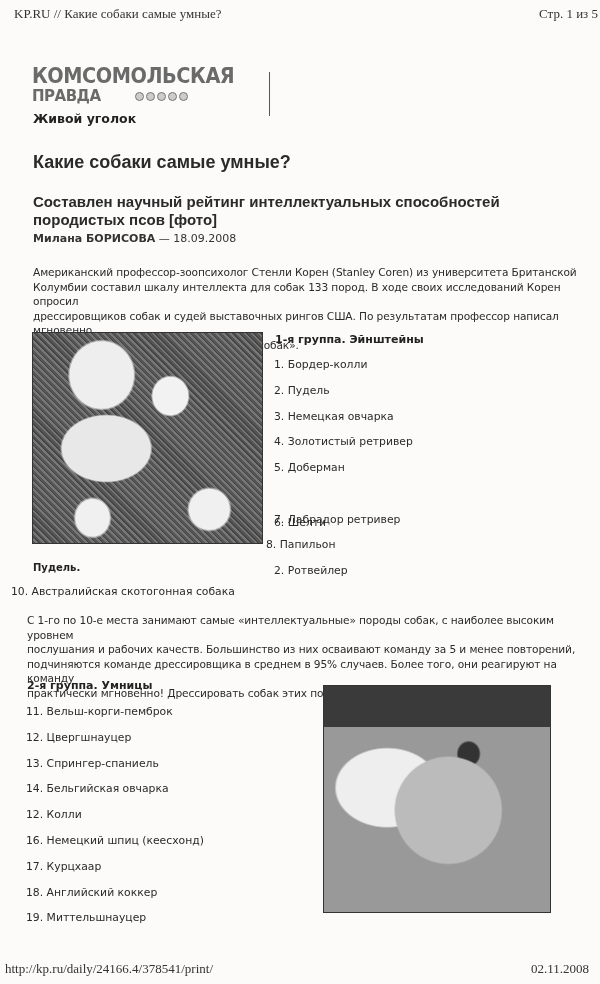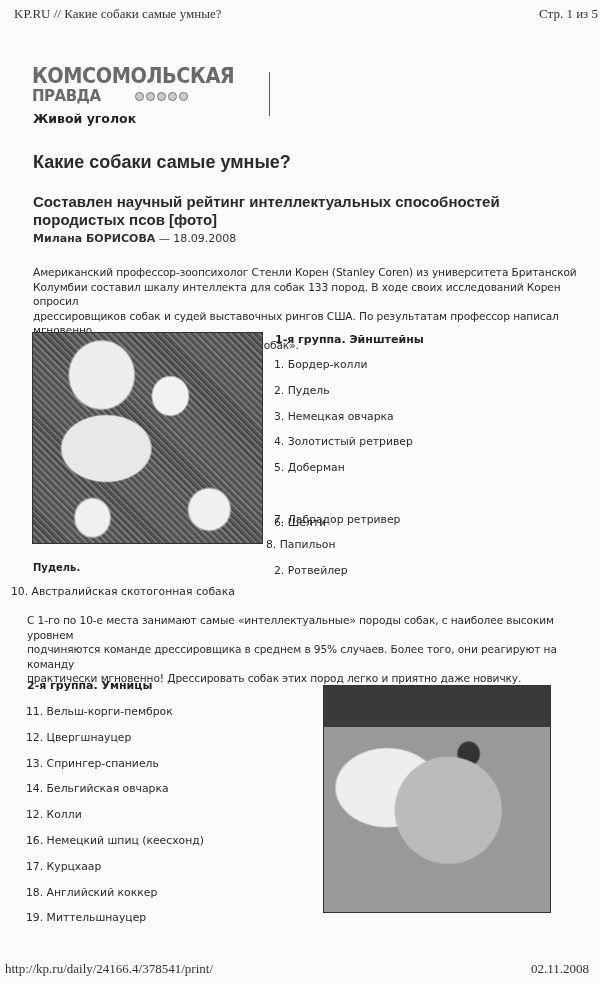--- a/index.html
+++ b/index.html
@@ -98,20 +98,21 @@
 <div class="abs list-item" style="left:274px;top:435px;">4. Золотистый ретривер</div>
 <div class="abs list-item" style="left:274px;top:461px;">5. Доберман</div>
 <div class="abs list-item" style="left:274px;top:516px;">6. Шелти</div>
 <div class="abs list-item" style="left:274px;top:513px;">7. Лабрадор ретривер</div>
 <div class="abs list-item" style="left:266px;top:538px;">8. Папильон</div>
 <div class="abs list-item" style="left:274px;top:564px;">2. Ротвейлер</div>
 <div class="abs list-item" style="left:11px;top:585px;">10. Австралийская скотогонная собака</div>
 
 <div class="abs body-text" style="left:27px;top:613px;width:570px;">
   <div>С 1-го по 10-е места занимают самые «интеллектуальные» породы собак, с наиболее высоким уровнем</div>
+  <div>послушания и рабочих качеств. Большинство из них осваивают команду за 5 и менее повторений,</div>
   <div>подчиняются команде дрессировщика в среднем в 95% случаев. Более того, они реагируют на команду</div>
   <div>практически мгновенно! Дрессировать собак этих пород легко и приятно даже новичку.</div>
 </div>
 
 <div class="abs group-title" style="left:27px;top:679px;">2-я группа. Умницы</div>
 <div class="abs list-item" style="left:26px;top:705px;">11. Вельш-корги-пемброк</div>
 <div class="abs list-item" style="left:26px;top:731px;">12. Цвергшнауцер</div>
 <div class="abs list-item" style="left:26px;top:757px;">13. Спрингер-спаниель</div>
 <div class="abs list-item" style="left:26px;top:782px;">14. Бельгийская овчарка</div>
 <div class="abs list-item" style="left:26px;top:808px;">12. Колли</div>

